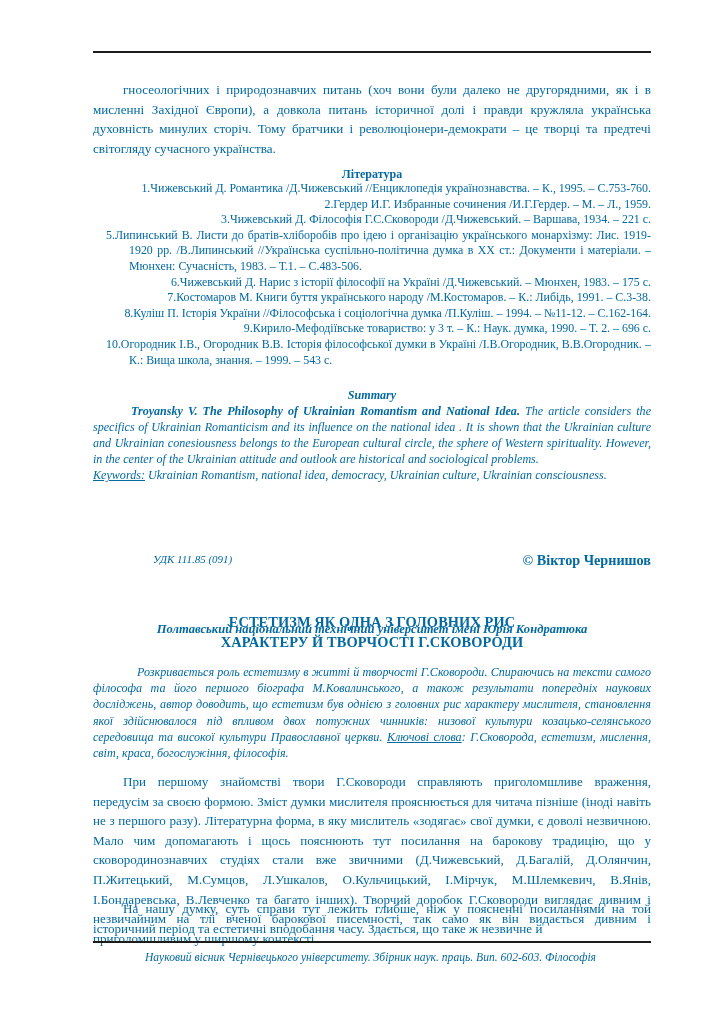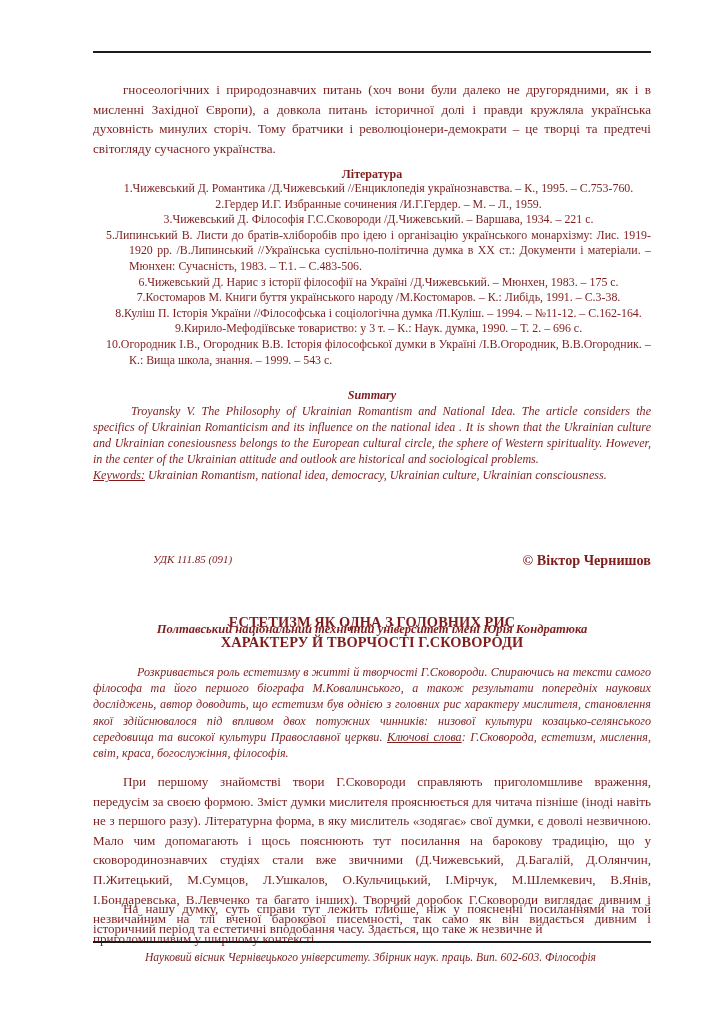--- a/index.html
+++ b/index.html
@@ -6,21 +6,21 @@
     margin: 0;
     padding: 0;
     background: #ffffff;
   }
   .page {
     position: relative;
     width: 724px;
     height: 1024px;
     background: #ffffff;
     font-family: "Liberation Serif", "DejaVu Serif", serif;
-    color: #7f1d1d;
+    color: #0369a1;
     overflow: hidden;
   }
   .content {
     position: absolute;
     left: 93px;
     top: 0;
     width: 558px;
     height: 1024px;
   }
 
@@ -77,41 +77,41 @@
     line-height: 15.6px;
   }
   .ref-item {
     display: block;
     text-align: justify;
     text-justify: inter-word;
     padding-left: 36px;
     text-indent: -23px;
     margin: 0;
   }
-  .ref-item.nowrap { text-align: center; }
+  .ref-item.nowrap { text-align: right; }
 
   
   .sum-heading {
     top: 388px;
     font-size: 12.1px;
     font-weight: bold;
     font-style: italic;
     line-height: 15px;
   }
   .sum-body {
     left: 0;
     top: 404px;
     width: 558px;
     font-size: 12.1px;
     line-height: 15.9px;
     font-style: italic;
     text-align: justify;
   }
   .sum-body .lead {
-    font-weight: normal;
+    font-weight: bold;
   }
   .sum-kw {
     left: 0;
     top: 468px;
     width: 558px;
     font-size: 12.1px;
     line-height: 15.9px;
     font-style: italic;
     text-align: left;
   }

